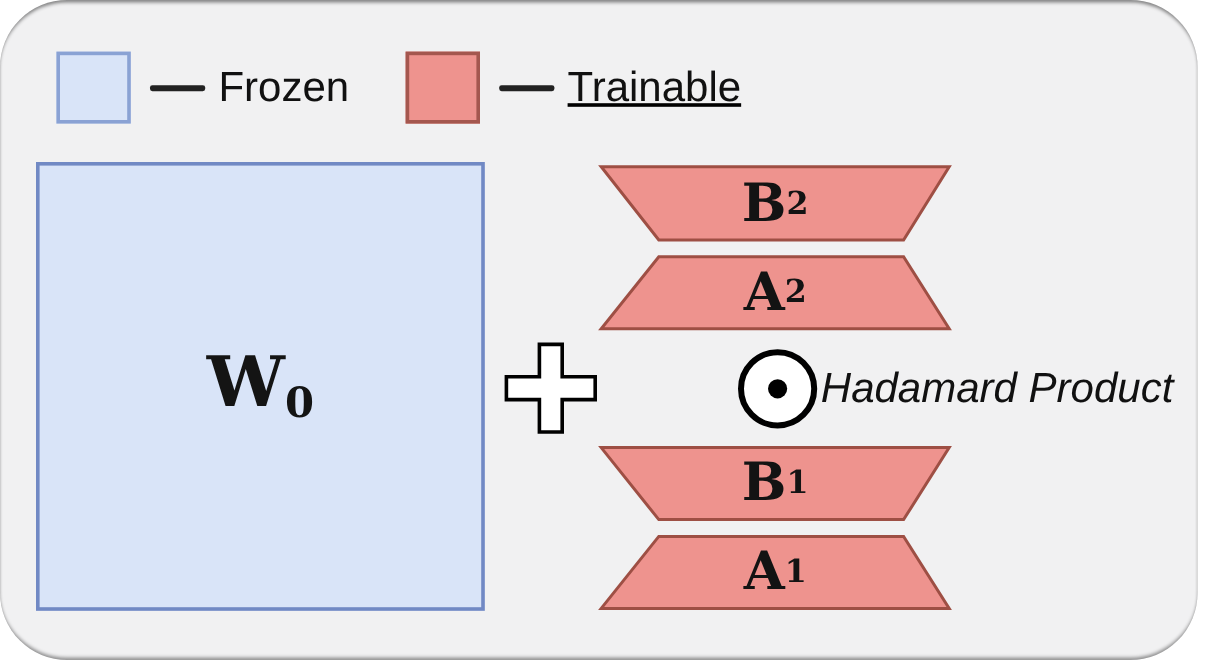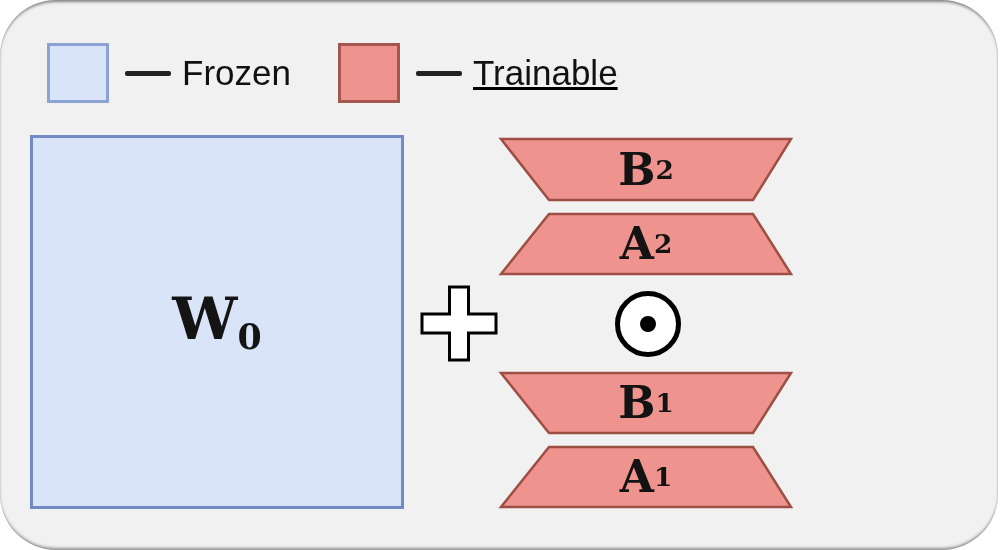--- a/index.html
+++ b/index.html
@@ -92,13 +92,14 @@
   </div>
   <div class="trap-label trap-b1">
     <span>B</span>
       <span class="mat-sub">1</span>
   </div>
   <div class="trap-label trap-a1">
     <span>A</span>
       <span class="mat-sub">1</span>
   </div>
 
+  <div class="hadamard-label">Hadamard Product</div>
 </div>
 
 </body></html>

